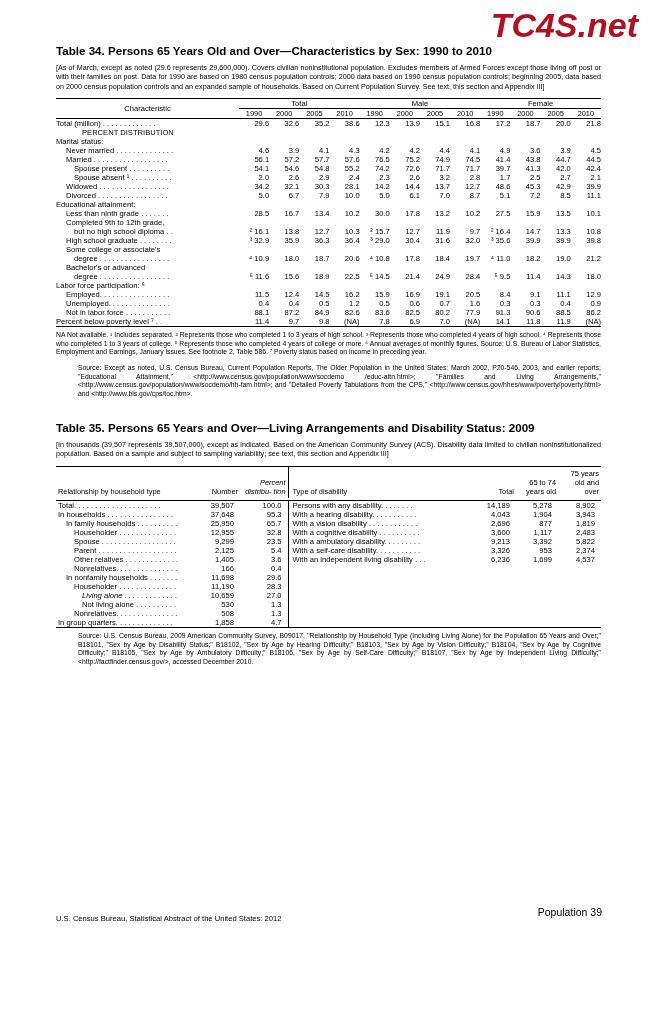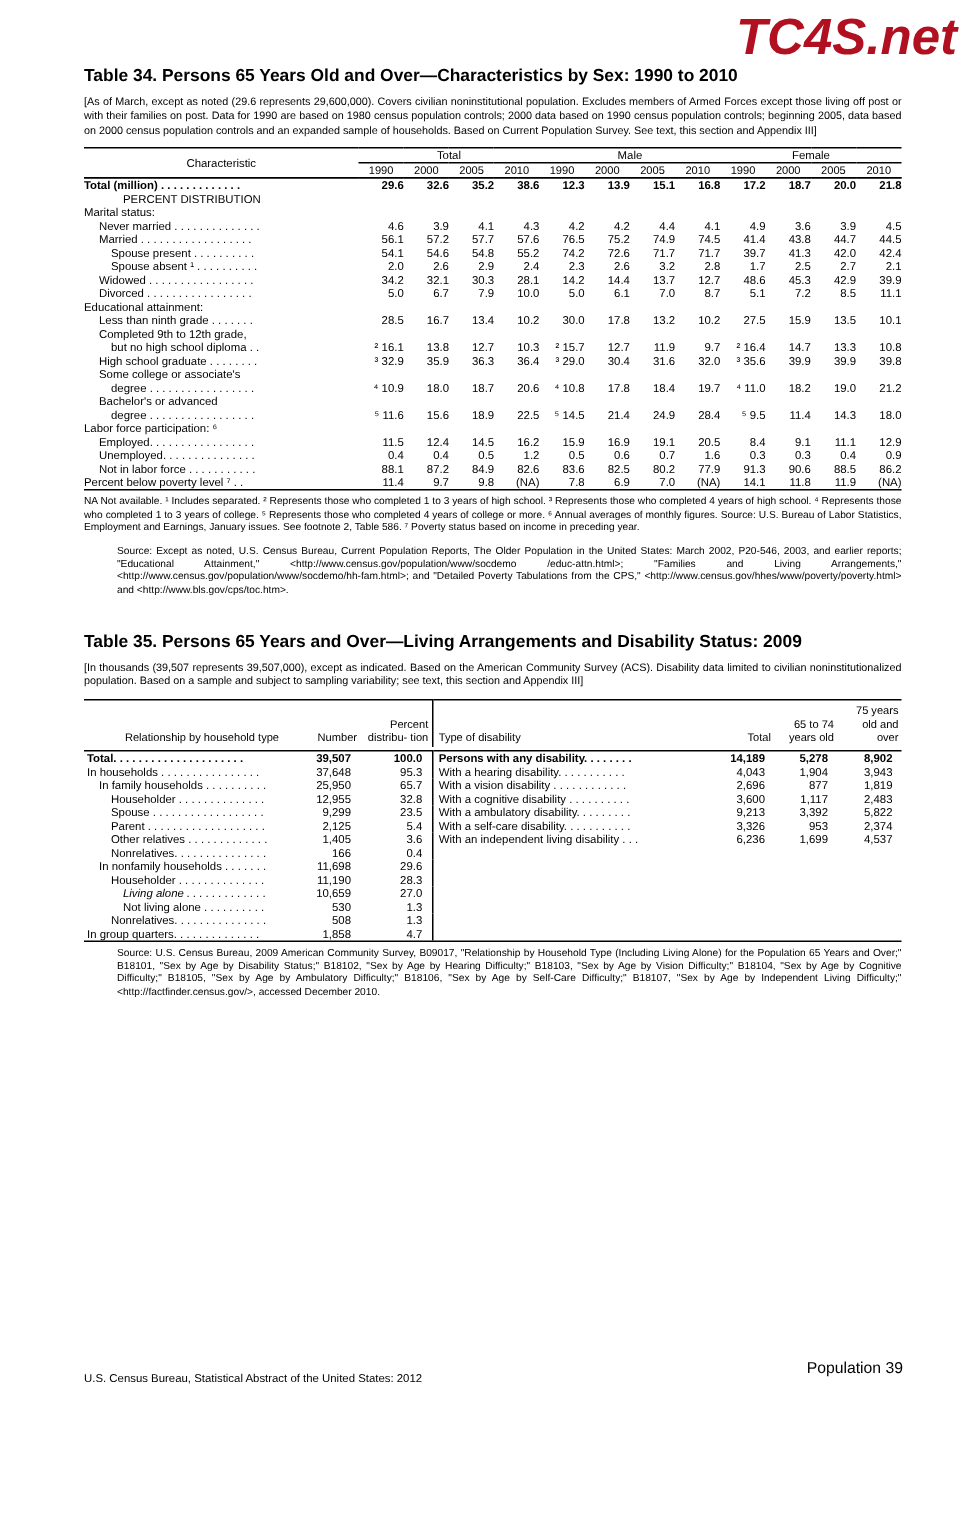--- a/index.html
+++ b/index.html
@@ -42,21 +42,21 @@
 
   .hdr-cell{text-align:center;font-weight:normal;font-size:7.6px;padding:2px 0 1px 0;}
   .hdr-group{text-align:center;font-size:7.6px;padding-top:3px;padding-bottom:1px;}
   .grpline{border-bottom:0.7px solid #000;}
   .yr{text-align:center;font-size:7.4px;padding:1px 0 2px 0;}
 
   .lbl{padding-left:2px;white-space:nowrap;}
   .lbl.ind1{padding-left:10px;}
   .lbl.ind2{padding-left:18px;}
   .num{text-align:right;padding-right:5px;white-space:nowrap;}
-  .bold{font-weight:bold;}
+  .bold{font-weight:normal;}
   .rowpad td{padding-top:1.5px;padding-bottom:1.5px;}
   .caps{font-size:7.6px;padding-top:4px;padding-bottom:2px;}
 
   .footnotes{
     font-size:6.8px;line-height:8.6px;margin-top:4px;text-align:justify;
   }
   .source{
     font-size:6.8px;line-height:8.8px;margin-top:4px;text-align:justify;
   }
   .indent-src{padding-left:22px;}
@@ -478,23 +478,23 @@
           <col style="width:132px">
           <col style="width:52px">
           <col style="width:48px">
           <col style="width:186px">
           <col style="width:42px">
           <col style="width:42px">
           <col style="width:43px">
         </colgroup>
         <thead>
           <tr class="topline">
-            <td class="hd" style="text-align:right;padding-left:2px;vertical-align:bottom;">Relationship by household type</td>
+            <td class="hd" style="text-align:left;padding-left:2px;vertical-align:bottom;">Relationship by household type</td>
             <td class="hd" style="vertical-align:bottom;">Number</td>
-            <td class="hd" style="vertical-align:bottom;">Percent distribu- tion</td>
+            <td class="hd" style="vertical-align:bottom;font-style:italic;">Percent distribu- tion</td>
             <td class="hd vline" style="text-align:left;padding-left:4px;vertical-align:bottom;">Type of disability</td>
             <td class="hd" style="vertical-align:bottom;">Total</td>
             <td class="hd" style="vertical-align:bottom;">65 to 74 years old</td>
             <td class="hd" style="vertical-align:bottom;">75 years old and over</td>
           </tr>
           <tr class="botline">
               <td colspan="7" style="height:2px"></td>
             </tr>
         </thead>
         <tbody id="t35body">

